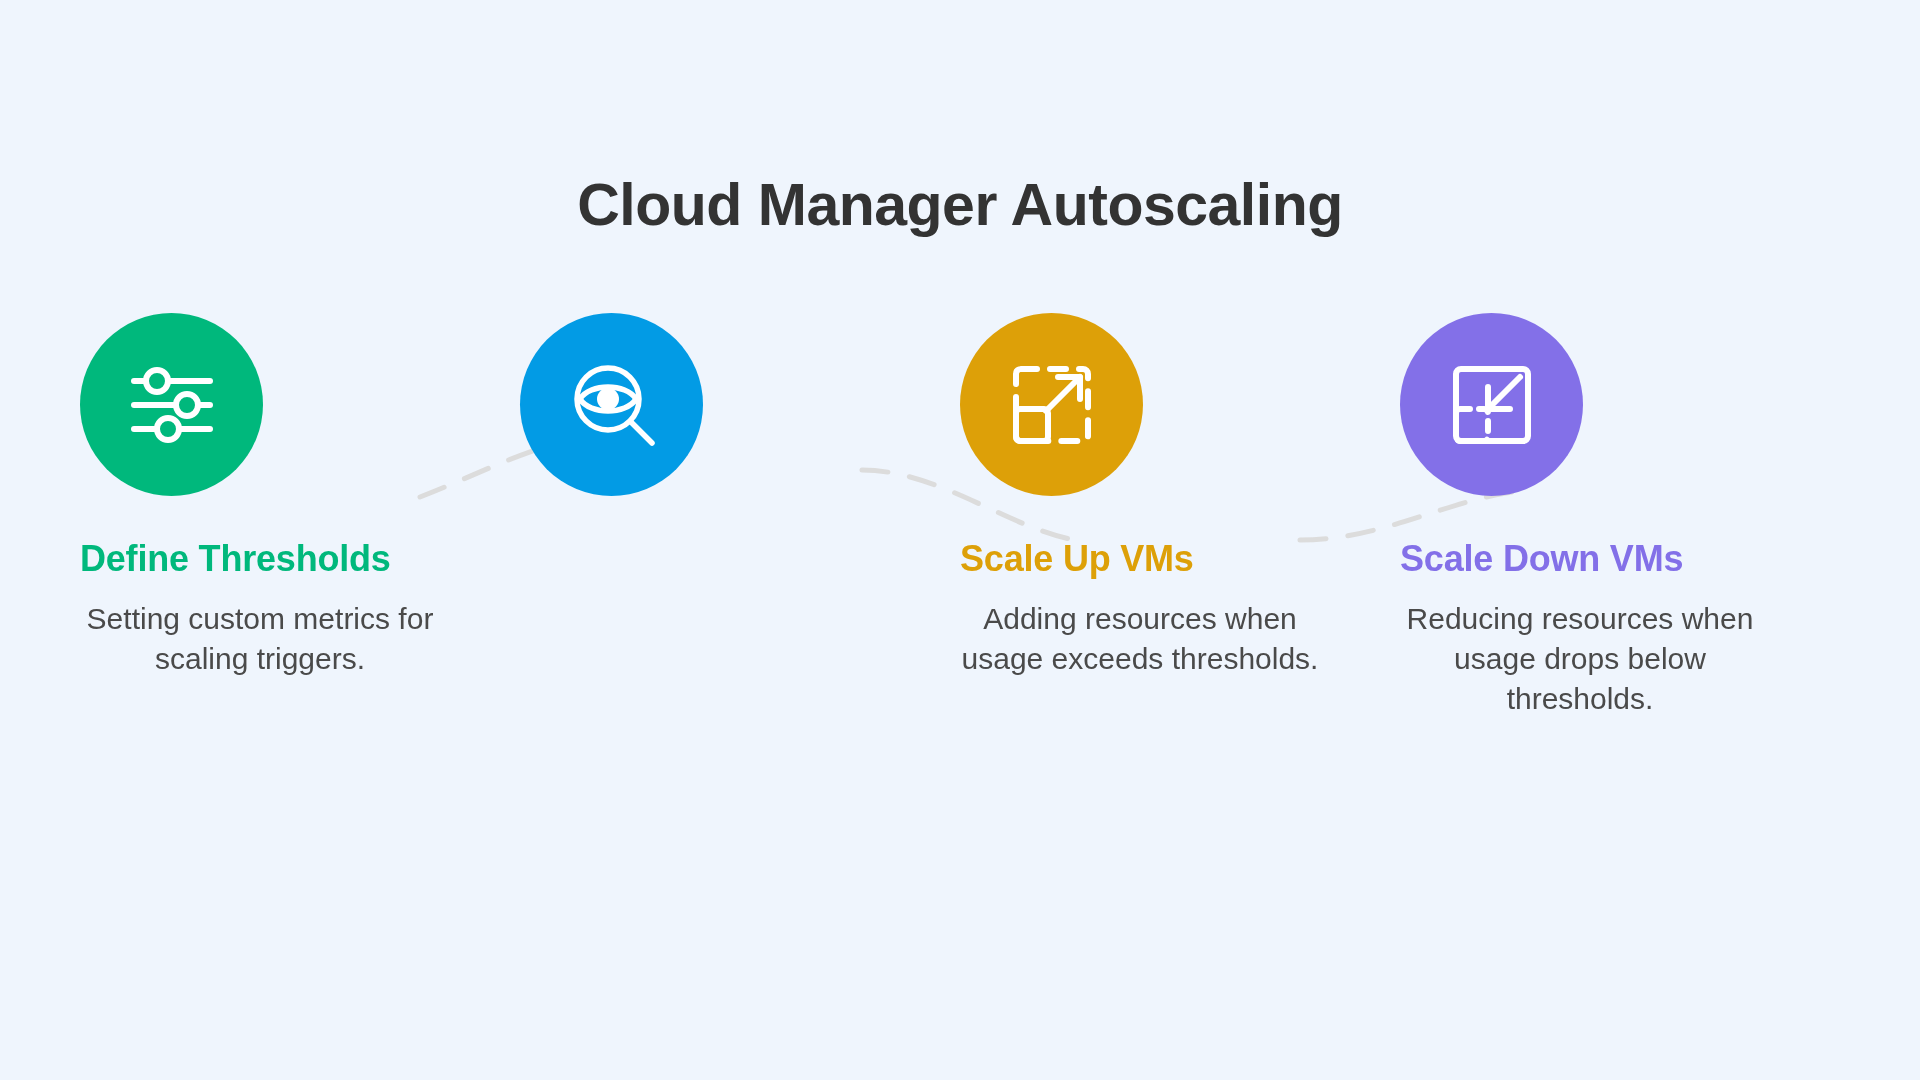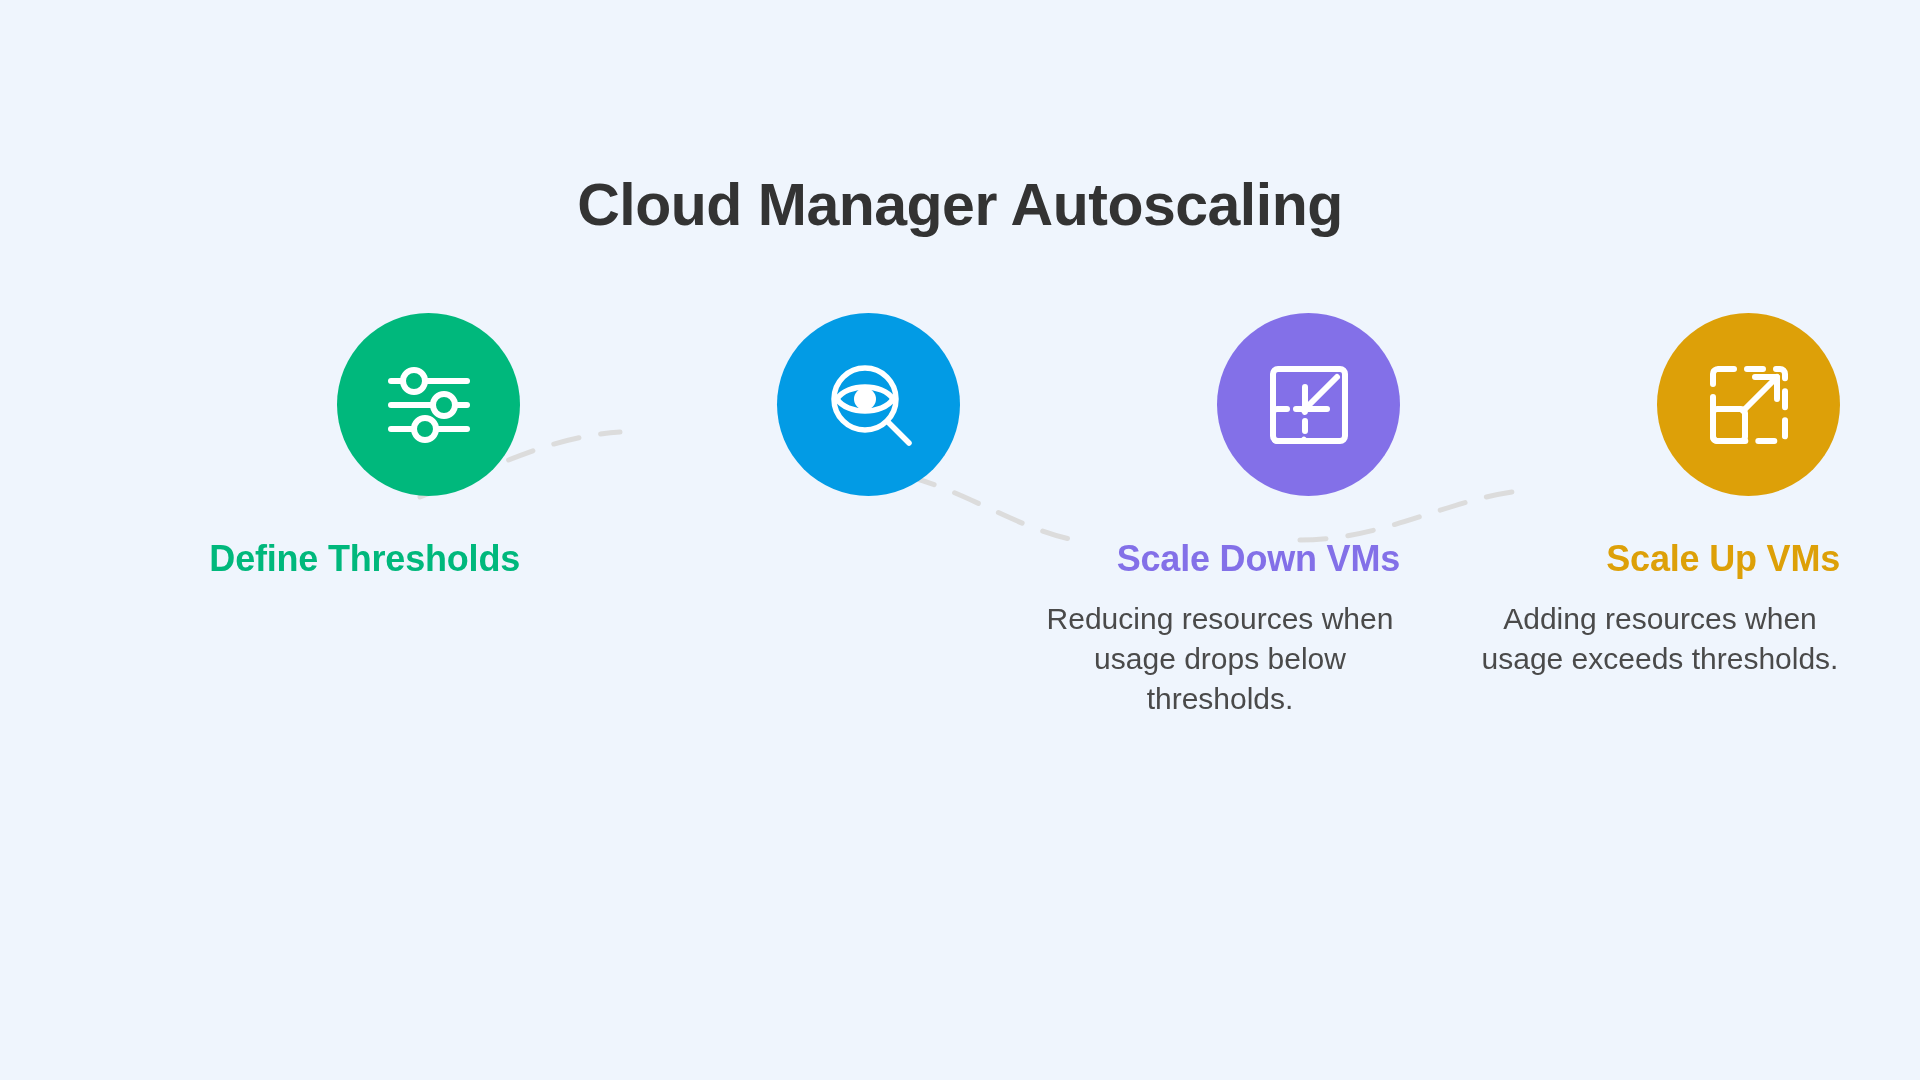--- a/index.html
+++ b/index.html
@@ -56,21 +56,21 @@
     display: flex;
     flex-direction: row;
     align-items: flex-start;
     justify-content: center;
   }
 
   .step {
     width: 440px;
     display: flex;
     flex-direction: column;
-    align-items: flex-end;
+    align-items: flex-start;
     position: relative;
     z-index: 2;
   }
 
   .step-circle {
     width: 183px;
     height: 183px;
     border-radius: 50%;
     display: flex;
     align-items: center;
@@ -127,53 +127,54 @@
           <circle cx="33" cy="24" r="11"></circle>
           <line x1="10" y1="48" x2="52" y2="48"></line>
           <line x1="74" y1="48" x2="86" y2="48"></line>
           <circle cx="63" cy="48" r="11"></circle>
           <line x1="10" y1="72" x2="33" y2="72"></line>
           <line x1="55" y1="72" x2="86" y2="72"></line>
           <circle cx="44" cy="72" r="11"></circle>
         </svg>
       </div>
       <div class="step-title" style="color:#00b87c;">Define Thresholds</div>
+      <div class="step-desc">Setting custom metrics for scaling triggers.</div>
     </div>
 
     <div class="step">
       <div class="step-circle" style="background:#029be5;">
         <svg class="step-icon" viewBox="0 0 96 96" fill="none" stroke="#ffffff" stroke-width="5.5" stroke-linecap="round" stroke-linejoin="round">
           <circle cx="44" cy="42" r="31"></circle>
           <path d="M 16 42 C 26 26, 62 26, 72 42 C 62 58, 26 58, 16 42 Z"></path>
           <circle cx="44" cy="42" r="11" fill="#ffffff" stroke="none"></circle>
           <line x1="67" y1="65" x2="88" y2="86"></line>
         </svg>
       </div>
+    </div>
+
+    <div class="step">
+      <div class="step-circle" style="background:#dda008;">
+        <svg class="step-icon" viewBox="0 0 96 96" fill="none" stroke="#ffffff" stroke-width="6" stroke-linecap="round" stroke-linejoin="round">
+          <rect x="12" y="12" width="72" height="72" rx="5" stroke-dasharray="16 13"></rect>
+          <rect x="12" y="52" width="32" height="32" rx="4"></rect>
+          <line x1="42" y1="54" x2="76" y2="20"></line>
+          <polyline points="54,20 76,20 76,42"></polyline>
+        </svg>
+      </div>
+      <div class="step-title" style="color:#dda008;">Scale Up VMs</div>
+      <div class="step-desc">Adding resources when usage exceeds thresholds.</div>
     </div>
 
     <div class="step">
       <div class="step-circle" style="background:#8370e8;">
         <svg class="step-icon" viewBox="0 0 96 96" fill="none" stroke="#ffffff" stroke-width="6" stroke-linecap="round" stroke-linejoin="round">
           <rect x="12" y="12" width="72" height="72" rx="5"></rect>
           <rect x="12" y="52" width="32" height="32" rx="4" stroke-dasharray="10 9"></rect>
           <line x1="76" y1="20" x2="44" y2="52"></line>
           <polyline points="44,30 44,52 66,52"></polyline>
         </svg>
       </div>
       <div class="step-title" style="color:#8370e8;">Scale Down VMs</div>
       <div class="step-desc">Reducing resources when usage drops below thresholds.</div>
     </div>
 
-    <div class="step">
-      <div class="step-circle" style="background:#dda008;">
-        <svg class="step-icon" viewBox="0 0 96 96" fill="none" stroke="#ffffff" stroke-width="6" stroke-linecap="round" stroke-linejoin="round">
-          <rect x="12" y="12" width="72" height="72" rx="5" stroke-dasharray="16 13"></rect>
-          <rect x="12" y="52" width="32" height="32" rx="4"></rect>
-          <line x1="42" y1="54" x2="76" y2="20"></line>
-          <polyline points="54,20 76,20 76,42"></polyline>
-        </svg>
-      </div>
-      <div class="step-title" style="color:#dda008;">Scale Up VMs</div>
-      <div class="step-desc">Adding resources when usage exceeds thresholds.</div>
-    </div>
-
   </div>
 </div>
 
 </body></html>

